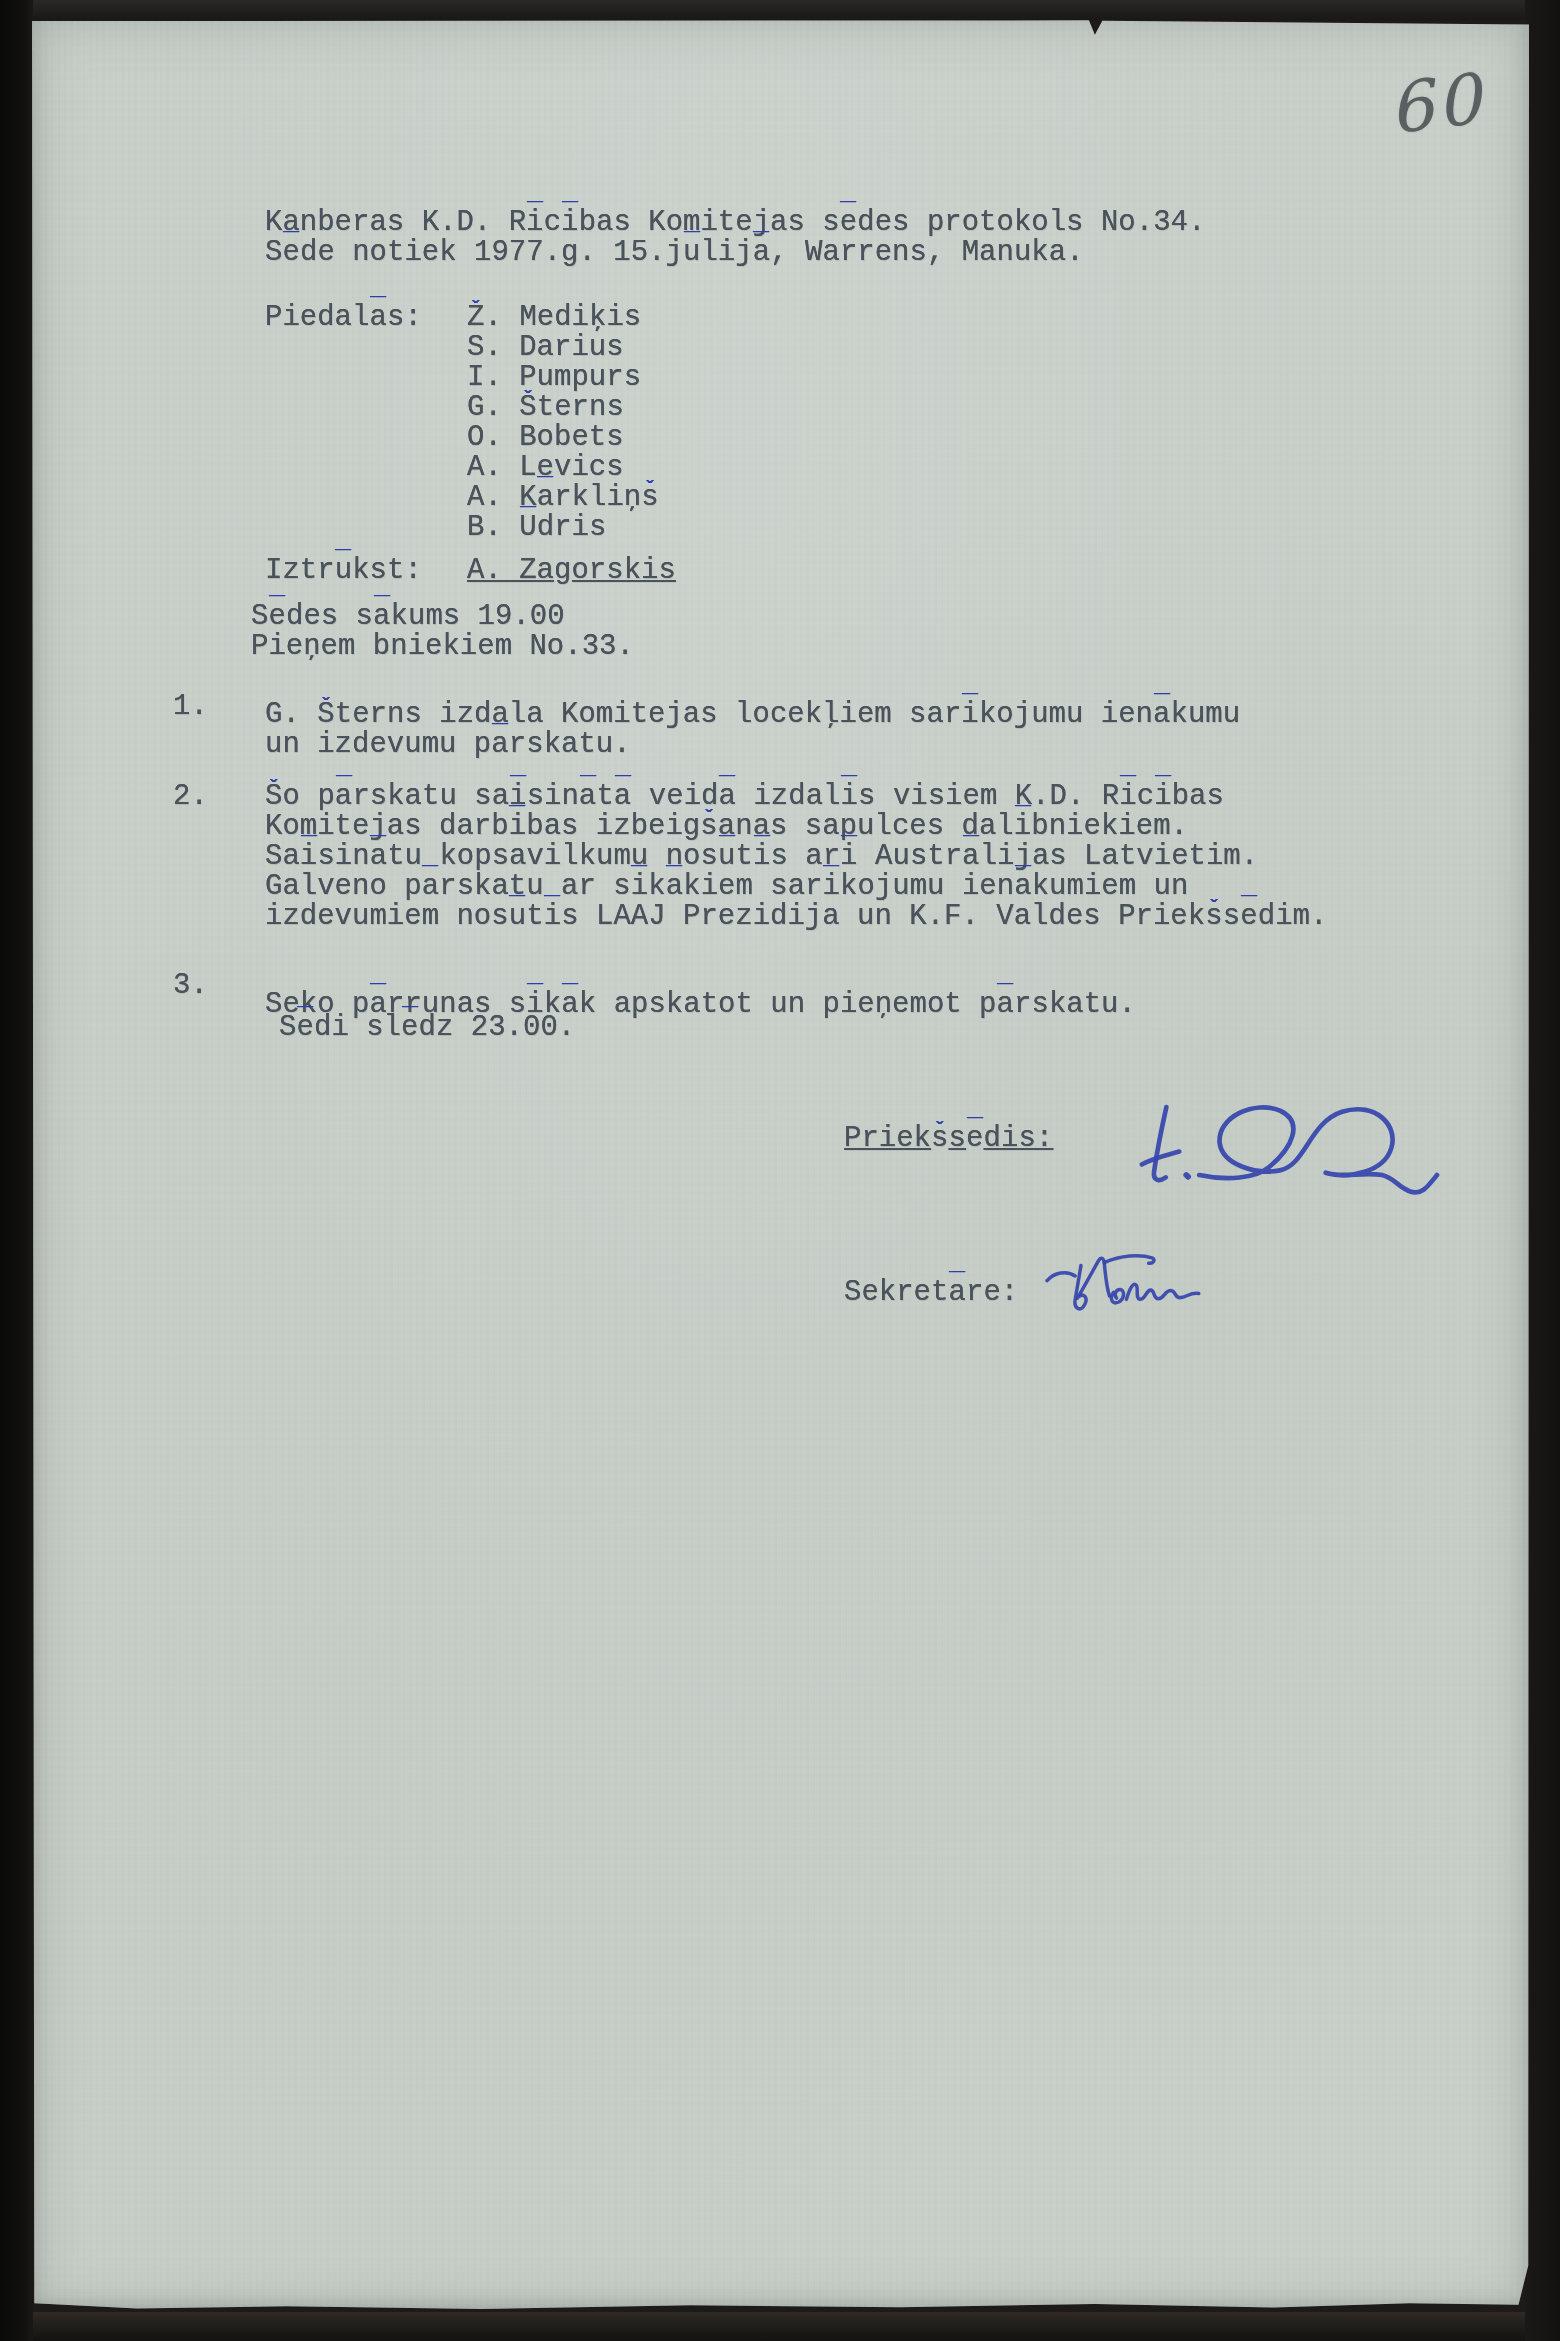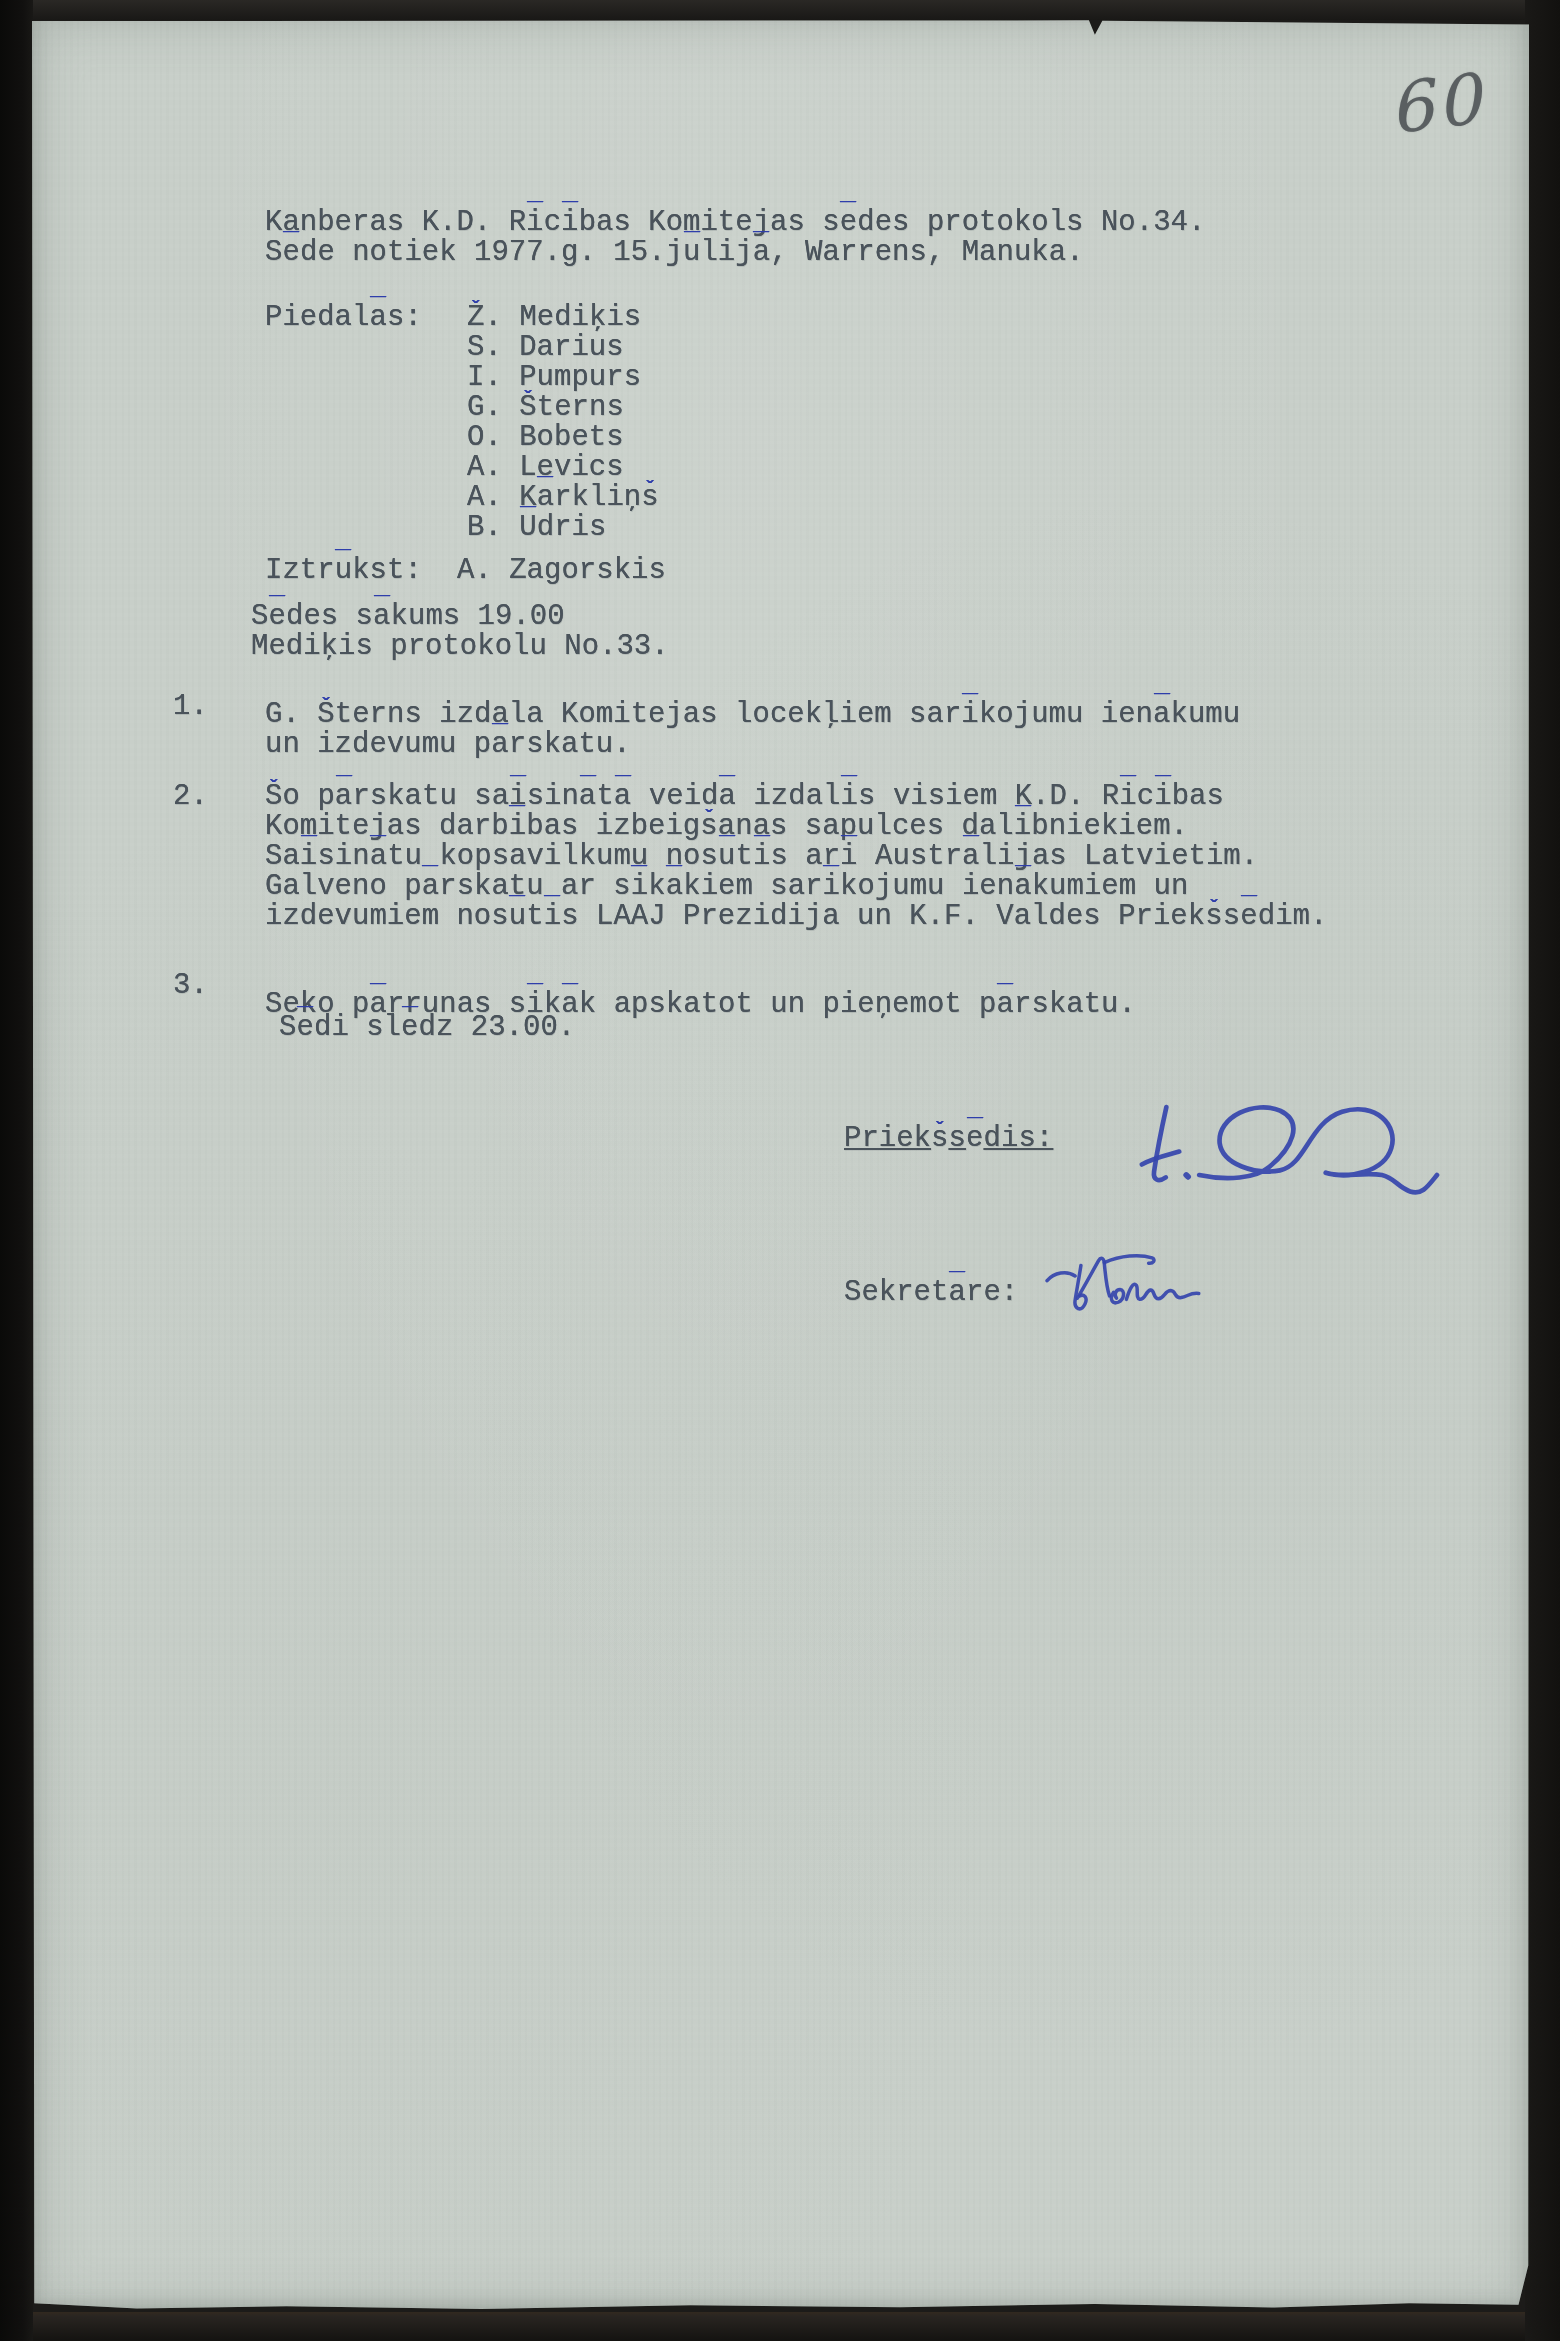--- a/index.html
+++ b/index.html
@@ -84,23 +84,23 @@
   <div class="paper"></div>
 
   <div class="pencil">60</div>
 
   <div class="tw" style="left:265px; top:208px;"><div class="ln">Kanberas K.D. R<span class="dc">i<i class="mk mac">¯</i></span>c<span class="dc">i<i class="mk mac">¯</i></span>bas Komitejas s<span class="dc">e<i class="mk mac">¯</i></span>des protokols No.34.</div><div class="ln">S<span class="dc">e<i class="mk mac">¯</i></span>de notiek 1977.g. 15.j<span class="dc">u<i class="mk mac">¯</i></span>lij<span class="dc">a<i class="mk mac">¯</i></span>, Warrens, Manuka.</div></div>
 
   <div class="tw one" style="left:265px; top:303px;text-align:center;">Piedal<span class="dc">a<i class="mk mac">¯</i></span>s:</div>
   <div class="tw" style="left:467px; top:303px;"><div class="ln"><span class="dc">Z<i class="mk car">ˇ</i></span>. Mediķis</div><div class="ln">S. Darius</div><div class="ln">I. Pumpurs</div><div class="ln">G. <span class="dc">S<i class="mk car">ˇ</i></span>terns</div><div class="ln">O. Bobets</div><div class="ln">A. Levics</div><div class="ln">A. K<span class="dc">a<i class="mk mac">¯</i></span>rkliņ<span class="dc">s<i class="mk car">ˇ</i></span></div><div class="ln">B. <span class="dc">U<i class="mk mac">¯</i></span>dris</div></div>
 
   <div class="tw one" style="left:265px; top:556px;">Iztr<span class="dc">u<i class="mk mac">¯</i></span>kst:</div>
-  <div class="tw one" style="left:457px; top:556px;">A. Zagorskis</div>
+  <div class="tw one" style="left:467px; top:556px;text-decoration:underline;">A. Zagorskis</div>
 
-  <div class="tw" style="left:251px; top:602px;"><div class="ln">S<span class="dc">e<i class="mk mac">¯</i></span>des s<span class="dc">a<i class="mk mac">¯</i></span>kums 19.00</div><div class="ln">Mediķis protokolu No.33.</div></div>
+  <div class="tw" style="left:251px; top:602px;"><div class="ln">S<span class="dc">e<i class="mk mac">¯</i></span>des s<span class="dc">a<i class="mk mac">¯</i></span>kums 19.00</div><div class="ln">Pieņem bniekiem No.33.</div></div>
 
   <div class="tw one" style="left:173px; top:692px;">1.</div>
   <div class="tw" style="left:265px; top:700px;"><div class="ln">G. <span class="dc">S<i class="mk car">ˇ</i></span>terns izdala Komitejas locekļiem sar<span class="dc">i<i class="mk mac">¯</i></span>kojumu ien<span class="dc">a<i class="mk mac">¯</i></span>kumu</div><div class="ln">un izdevumu p<span class="dc">a<i class="mk mac">¯</i></span>rskatu.</div></div>
 
   <div class="tw one" style="left:173px; top:782px;">2.</div>
   <div class="tw" style="left:265px; top:782px;"><div class="ln"><span class="dc">S<i class="mk car">ˇ</i></span>o p<span class="dc">a<i class="mk mac">¯</i></span>rskatu sa<span class="dc">i<i class="mk mac">¯</i></span>sin<span class="dc">a<i class="mk mac">¯</i></span>t<span class="dc">a<i class="mk mac">¯</i></span> veid<span class="dc">a<i class="mk mac">¯</i></span> izdal<span class="dc">i<i class="mk mac">¯</i></span>s visiem K.D. R<span class="dc">i<i class="mk mac">¯</i></span>c<span class="dc">i<i class="mk mac">¯</i></span>bas</div><div class="ln">Komitejas darb<span class="dc">i<i class="mk mac">¯</i></span>bas izbeig<span class="dc">s<i class="mk car">ˇ</i></span>anas sapulces dal<span class="dc">i<i class="mk mac">¯</i></span>bniekiem.</div><div class="ln">Sa<span class="dc">i<i class="mk mac">¯</i></span>sin<span class="dc">a<i class="mk mac">¯</i></span>tu kopsavilkumu nos<span class="dc">u<i class="mk mac">¯</i></span>t<span class="dc">i<i class="mk mac">¯</i></span>s ar<span class="dc">i<i class="mk mac">¯</i></span> Austr<span class="dc">a<i class="mk mac">¯</i></span>lijas Latvietim.</div><div class="ln">Galveno p<span class="dc">a<i class="mk mac">¯</i></span>rskatu ar s<span class="dc">i<i class="mk mac">¯</i></span>k<span class="dc">a<i class="mk mac">¯</i></span>kiem sar<span class="dc">i<i class="mk mac">¯</i></span>kojumu ien<span class="dc">a<i class="mk mac">¯</i></span>kumiem un</div><div class="ln">izdevumiem nos<span class="dc">u<i class="mk mac">¯</i></span>t<span class="dc">i<i class="mk mac">¯</i></span>s LAAJ Prezidija un K.F. Valdes Priek<span class="dc">s<i class="mk car">ˇ</i></span>s<span class="dc">e<i class="mk mac">¯</i></span>dim.</div></div>
 
   <div class="tw one" style="left:173px; top:971px;">3.</div>
   <div class="tw" style="left:265px; top:990px;"><div class="ln">Seko p<span class="dc">a<i class="mk mac">¯</i></span>rrunas s<span class="dc">i<i class="mk mac">¯</i></span>k<span class="dc">a<i class="mk mac">¯</i></span>k apskatot un pieņemot p<span class="dc">a<i class="mk mac">¯</i></span>rskatu.</div></div>
 

